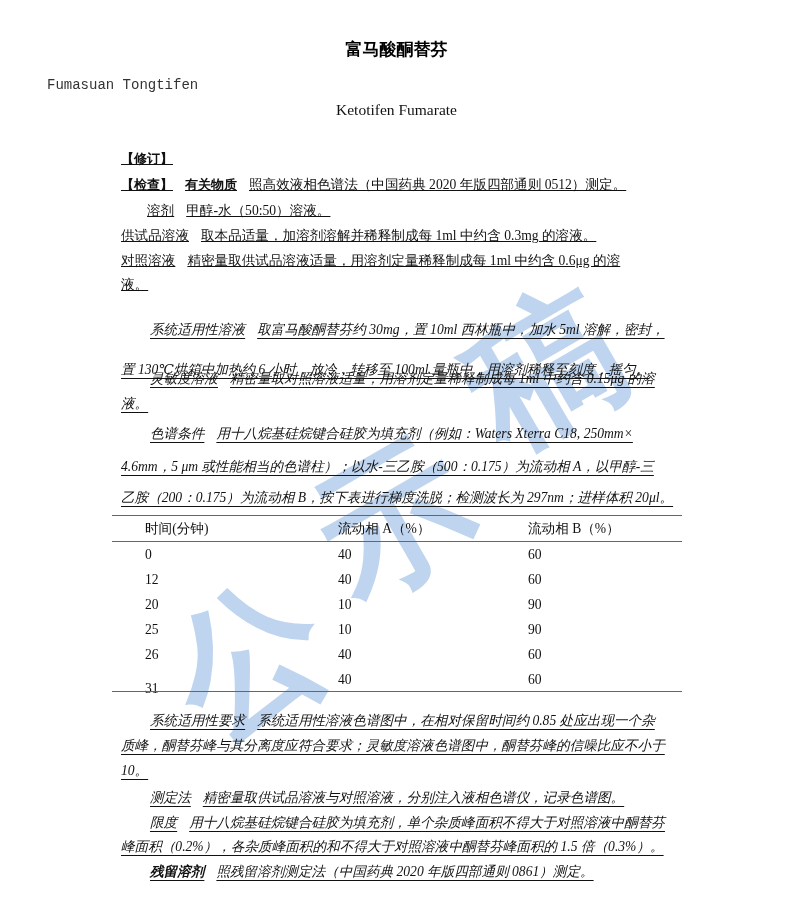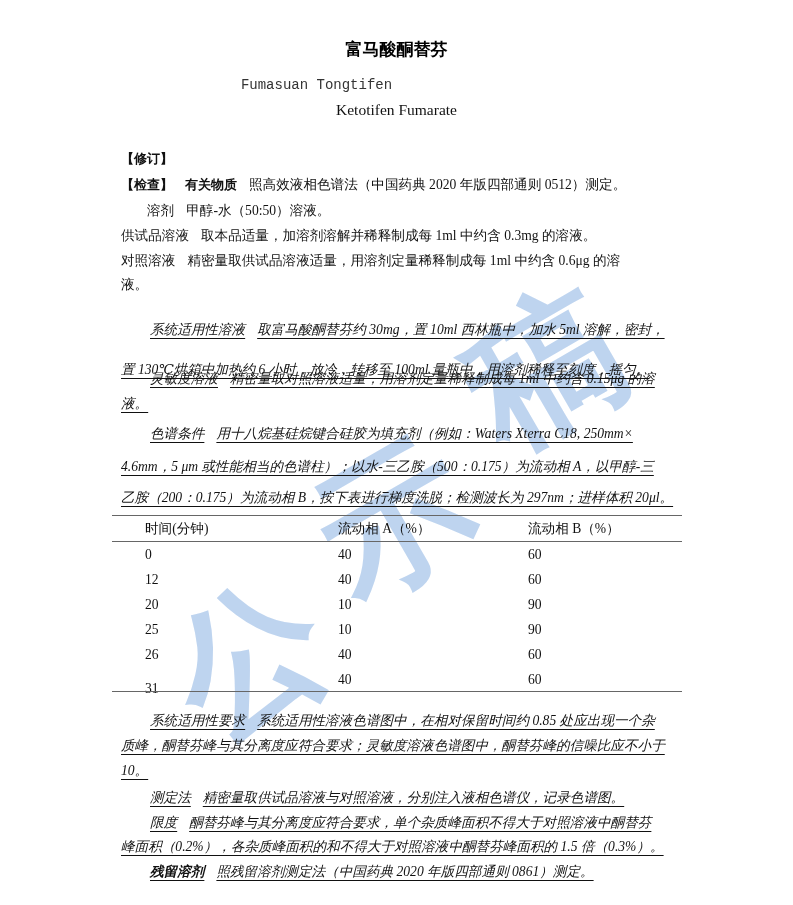--- a/index.html
+++ b/index.html
@@ -6,29 +6,29 @@
   body {
     width: 793px; height: 905px; position: relative; overflow: hidden;
     font-family: "Liberation Serif", "DejaVu Serif", serif;
     color: #111;
   }
   .title {
     position: absolute; left: 0; width: 793px; top: 38px; text-align: center;
     font-family: "DejaVu Sans", sans-serif; font-weight: bold; font-size: 17px; color:#000;
   }
   .pinyin {
-    position: absolute; left: 0; width: 633px; top: 77px; text-align: center;
-    font-family: "Liberation Mono", "DejaVu Sans Mono", monospace; font-size: 14px; color:#333;
+    position: absolute; left: 0; width: 633px; top: 77px; text-align: left;
+    font-family: "Liberation Mono", "DejaVu Sans Mono", monospace; font-size: 14px; color:#333;padding-left:47px;
   }
   .english {
     position: absolute; left: 0; width: 793px; top: 101px; text-align: center;
     font-size: 15.5px; color:#111;
   }
   .content { position: absolute; left: 121px; top: 150px; width: 560px; font-size: 13.6px; }
-  .line { position: absolute; white-space: nowrap; line-height: 18px; }
+  .line { position: absolute; white-space: nowrap; line-height: 18px; text-decoration: underline; }
   .bold { font-family: "DejaVu Sans", sans-serif; font-weight: bold; font-size: 13px; }
   .rev { font-style: italic; text-decoration: underline; text-underline-offset: 4px; text-decoration-thickness: 1px; margin-top: 19px; }
   .rev-bold { font-weight: bold; }
   .gap { display:inline-block; width: 12px; }
 
   .table { position: absolute; left: 112px; top: 515px; width: 570px; font-size: 13.6px; }
   .tline { position: absolute; left: 0; width: 570px; height: 0; border-top: 1.3px solid #666; }
   .tcell { position: absolute; white-space: nowrap; }
 
   .watermark {
@@ -134,20 +134,20 @@
     <span>系统适用性要求</span><span class="gap"></span><span>系统适用性溶液色谱图中，在相对保留时间约 0.85 处应出现一个杂</span>
   </div>
   <div class="line rev" style="left:0; top:25px;">质峰，酮替芬峰与其分离度应符合要求；灵敏度溶液色谱图中，酮替芬峰的信噪比应不小于</div>
   <div class="line rev" style="left:0; top:50px;">10。</div>
 
   <div class="line rev" style="left:29px; top:77px;">
     <span>测定法</span><span class="gap"></span><span>精密量取供试品溶液与对照溶液，分别注入液相色谱仪，记录色谱图。</span>
   </div>
 
   <div class="line rev" style="left:29px; top:102px;">
-    <span>限度</span><span class="gap"></span><span>酮替芬峰与其分离度应符合要求，单个杂质峰面积不得大于对照溶液中酮替芬</span>
+    <span>限度</span><span class="gap"></span><span>用十八烷基硅烷键合硅胶为填充剂，单个杂质峰面积不得大于对照溶液中酮替芬</span>
   </div>
   <div class="line rev" style="left:0; top:126px;">峰面积（0.2%），各杂质峰面积的和不得大于对照溶液中酮替芬峰面积的 1.5 倍（0.3%）。</div>
 
   <div class="line rev" style="left:29px; top:151px;">
     <span class="rev-bold">残留溶剂</span><span class="gap"></span><span>照残留溶剂测定法（中国药典 2020 年版四部通则 0861）测定。</span>
   </div>
 </div>
 
 </body></html>

